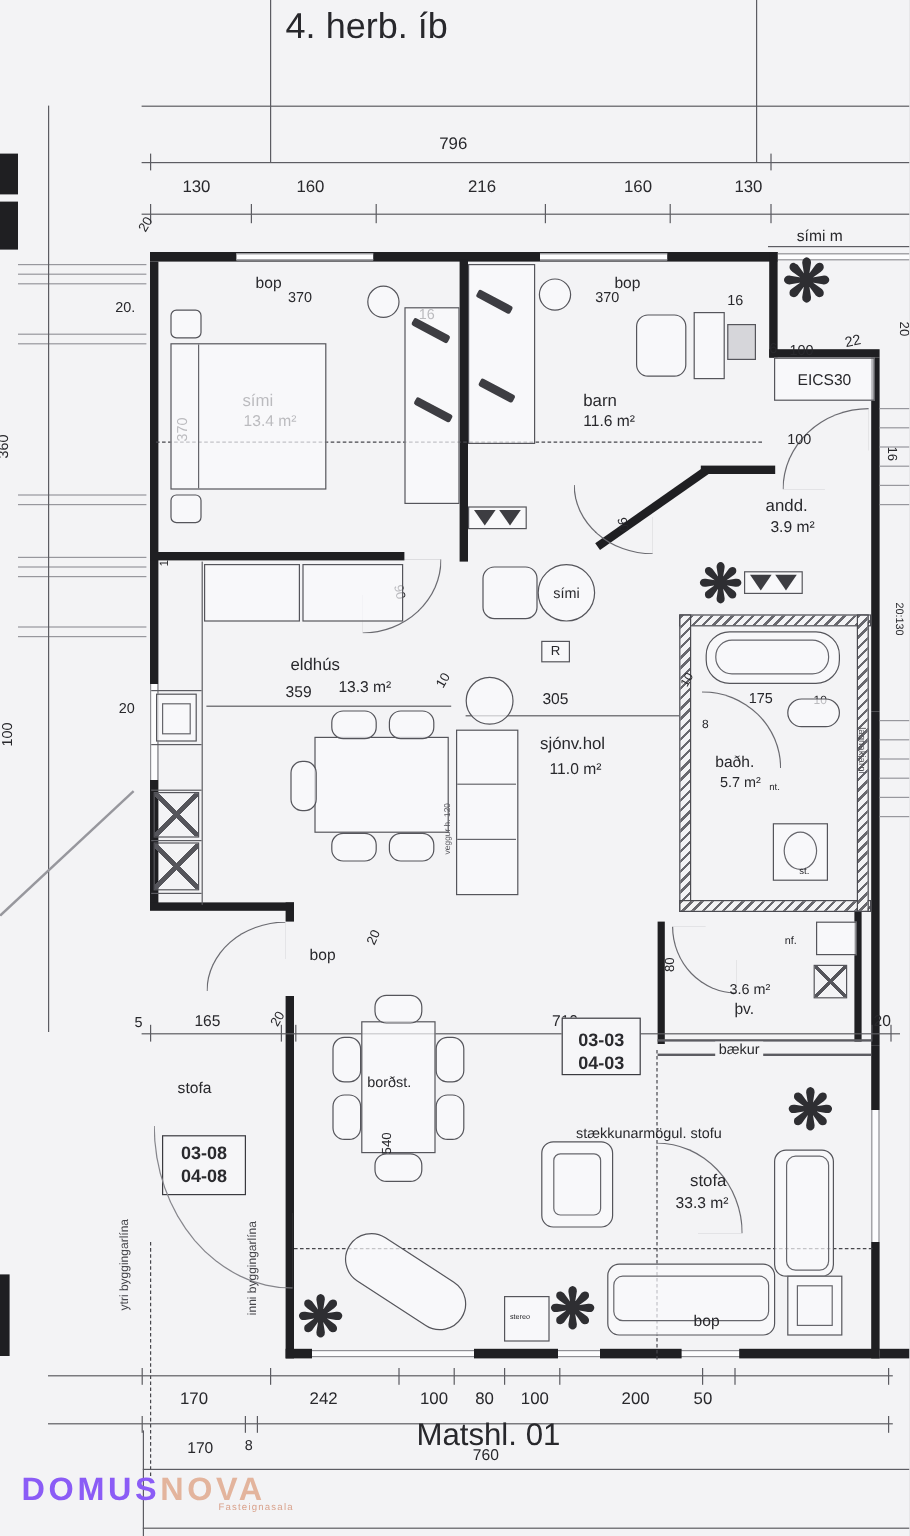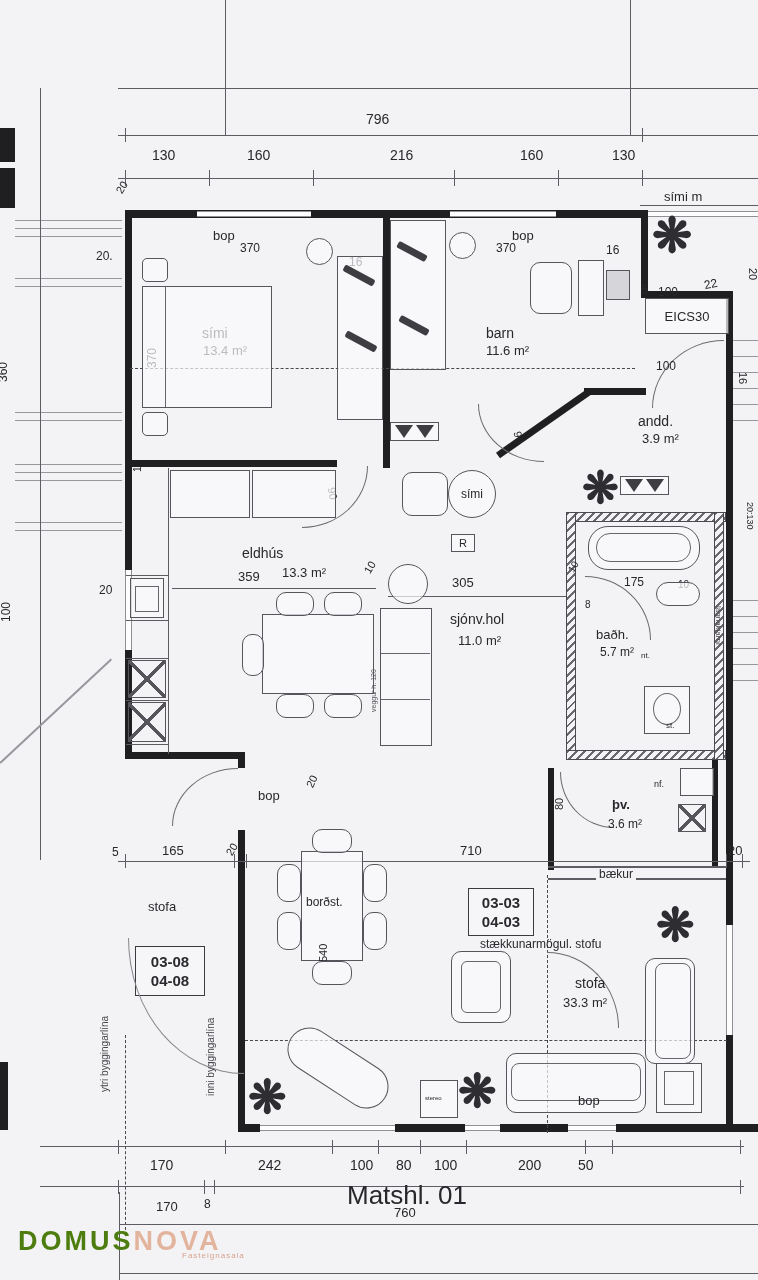--- a/index.html
+++ b/index.html
@@ -35,20 +35,21 @@
   .vv i{width:0;height:0;border-left:9px solid transparent;border-right:9px solid transparent;border-top:13px solid #3d3d42;display:block;}
   .sl{position:absolute;background:#3d3d42;height:7px;border-radius:2px;}
   .inner{position:absolute;border:1px solid #66666c;box-sizing:border-box;background:transparent;}
   .logo{position:absolute;display:flex;align-items:baseline;letter-spacing:3px;font-weight:bold;}
 </style>
 </head>
 <body>
 
 <div class="sheet">
 
+  <div class="t" style="left:238px;top:8px;font-size:30px;">4. herb. íb</div>
   <div class="ln" style="left:118px;top:88px;width:640px;height:1px;"></div>
   <div class="ln" style="left:225px;top:0;width:1px;height:135px;"></div>
   <div class="ln" style="left:630px;top:0;width:1px;height:135px;"></div>
   <div class="ln" style="left:118px;top:135px;width:640px;height:1px;"></div>
   <div class="ln" style="left:125px;top:128px;width:1px;height:14px;"></div>
   <div class="ln" style="left:642px;top:128px;width:1px;height:14px;"></div>
   <div class="t" style="left:366px;top:112px;font-size:14px;">796</div>
   <div class="ln" style="left:118px;top:178px;width:640px;height:1px;"></div>
   <div class="ln" style="left:125px;top:170px;width:1px;height:16px;"></div>
   <div class="ln" style="left:209px;top:170px;width:1px;height:16px;"></div>
@@ -245,21 +246,21 @@
   <div class="t" style="left:641px;top:652px;font-size:8px;">nt.</div>
   <div class="furn" style="left:644px;top:686px;width:46px;height:48px;">
     <div class="inner" style="left:8px;top:6px;width:28px;height:32px;border-radius:50%;"></div>
   </div>
   <div class="t" style="left:666px;top:722px;font-size:8px;">st.</div>
   <div class="t rotp90" style="left:722px;top:606px;font-size:8px;color:#4d4d52;">lagnakjarni</div>
   <div class="t rotp90" style="left:754px;top:502px;font-size:9px;">20:130</div>
 
   <div class="qarc q-bl" style="left:560px;top:772px;width:54px;height:56px;"></div>
   <div class="t rotm90" style="left:554px;top:810px;font-size:11px;">80</div>
-  <div class="t" style="left:612px;top:798px;font-size:13px;font-weight:bold;">þv.</div>
+  <div class="t" style="left:612px;top:834px;font-size:13px;">þv.</div>
   <div class="t" style="left:608px;top:818px;font-size:12px;">3.6 m²</div>
   <div class="t" style="left:654px;top:780px;font-size:9px;">nf.</div>
   <div class="furn" style="left:680px;top:768px;width:34px;height:28px;"></div>
   <div class="xbox" style="left:678px;top:804px;width:28px;height:28px;"></div>
   <div class="t" style="left:596px;top:868px;font-size:12px;background:#f3f3f5;padding:0 3px;">bækur</div>
 
   <div class="ln" style="left:118px;top:861px;width:632px;height:1px;"></div>
   <div class="ln" style="left:125px;top:854px;width:1px;height:14px;"></div>
   <div class="ln" style="left:234px;top:854px;width:1px;height:14px;"></div>
   <div class="ln" style="left:246px;top:854px;width:1px;height:14px;"></div>
@@ -285,21 +286,21 @@
   <div class="furn" style="left:301px;top:851px;width:62px;height:110px;"></div>
   <div class="t" style="left:306px;top:896px;font-size:12px;">borðst.</div>
   <div class="t rotm90" style="left:318px;top:962px;font-size:11px;">540</div>
   <div class="furn rr" style="left:312px;top:829px;width:40px;height:24px;"></div>
   <div class="furn rr" style="left:312px;top:961px;width:40px;height:24px;"></div>
   <div class="furn rr" style="left:277px;top:864px;width:24px;height:38px;"></div>
   <div class="furn rr" style="left:277px;top:912px;width:24px;height:38px;"></div>
   <div class="furn rr" style="left:363px;top:864px;width:24px;height:38px;"></div>
   <div class="furn rr" style="left:363px;top:912px;width:24px;height:38px;"></div>
 
-  <div class="tag" style="left:468px;top:888px;width:64px;height:46px;font-size:15px;">
+  <div class="tag" style="left:468px;top:848px;width:64px;height:46px;font-size:15px;justify-content:flex-end;">
     <span>03-03</span>
     <span>04-03</span>
   </div>
   <div class="t" style="left:480px;top:938px;font-size:12px;">stækkunarmögul. stofu</div>
   <div class="qarc q-tr" style="left:547px;top:952px;width:72px;height:76px;"></div>
   <div class="t" style="left:575px;top:976px;font-size:14px;">stofa</div>
   <div class="t" style="left:563px;top:996px;font-size:13px;">33.3 m²</div>
   <div class="furn rr" style="left:451px;top:951px;width:60px;height:72px;">
     <div class="inner" style="left:9px;top:9px;width:40px;height:52px;border-radius:6px;"></div>
   </div>
@@ -362,18 +363,18 @@
   <div class="ln" style="left:740px;top:1180px;width:1px;height:14px;"></div>
   <div class="t" style="left:156px;top:1200px;font-size:13px;">170</div>
   <div class="t" style="left:204px;top:1198px;font-size:12px;">8</div>
   <div class="t" style="left:394px;top:1206px;font-size:13px;">760</div>
   <div class="t" style="left:347px;top:1182px;font-size:26px;">Matshl. 01</div>
   <div class="ln" style="left:119px;top:1192px;width:1px;height:88px;"></div>
   <div class="ln" style="left:119px;top:1224px;width:639px;height:1px;"></div>
   <div class="ln" style="left:119px;top:1273px;width:639px;height:1px;"></div>
 
   <div class="logo" style="left:18px;top:1226px;font-size:27px;">
-    <span style="color:#4d7c0f;">DOMUS</span>
+    <span style="color:#8b5cf6;">DOMUS</span>
     <span style="color:#e3b49d;">NOVA</span>
   </div>
   <div class="t" style="left:182px;top:1252px;font-size:8px;color:#d9a28c;letter-spacing:1px;">Fasteignasala</div>
 
 </div>
 
 </body></html>

